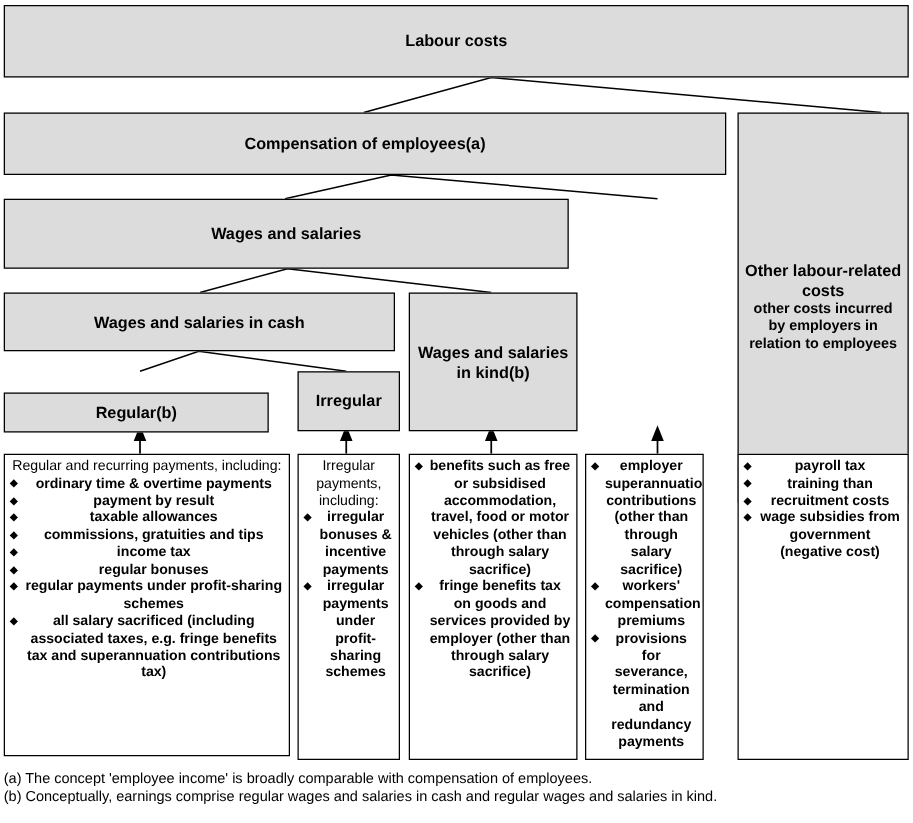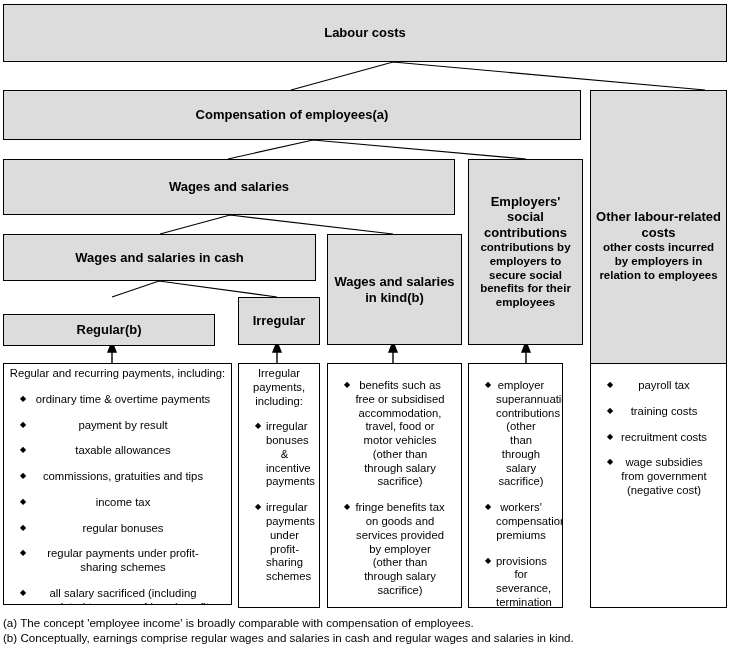--- a/index.html
+++ b/index.html
@@ -65,21 +65,22 @@
     margin: 0 0 0 0;
   }
   ul.bullets {
     list-style: none;
     margin: 0;
     padding: 0;
   }
   ul.bullets > li {
     position: relative;
     padding-left: 11px;
-    margin: 12px;
+    margin: 0;
+    font-weight: bold;
   }
   ul.bullets > li::before {
     content: "\25C6";
     position: absolute;
     left: 0;
     top: 0;
     font-size: 8px;
     line-height: 1.55;
   }
   .footnotes {
@@ -131,24 +132,20 @@
 
   <div class="node" style="left:590px; top:90px; width:137px; height:312px;">
     <span>Other labour-related costs</span>
     <span class="sub">other costs incurred by employers in relation to employees</span>
   </div>
 
   <div class="node" style="left:3px; top:159px; width:452px; height:56px;">
     <span>Wages and salaries</span>
   </div>
 
-  <div class="node" style="left:468px; top:159px; width:115px; height:186px;">
-    <span>Employers' social contributions</span>
-    <span class="sub">contributions by employers to secure social benefits for their employees</span>
-  </div>
 
   <div class="node" style="left:3px; top:234px; width:313px; height:47px;">
     <span>Wages and salaries in cash</span>
   </div>
 
   <div class="node" style="left:327px; top:234px; width:135px; height:111px;">
     <span>Wages and salaries in kind(b)</span>
   </div>
 
   <div class="node" style="left:3px; top:314px; width:212px; height:32px;">
@@ -192,21 +189,21 @@
     <ul class="bullets">
       <li>employer superannuation contributions (other than through salary sacrifice)</li>
       <li>workers' compensation premiums</li>
       <li>provisions for severance, termination and redundancy payments</li>
     </ul>
   </div>
 
   <div class="leafbox" style="left:590px; top:363px; width:137px; height:245px;">
     <ul class="bullets">
       <li>payroll tax</li>
-      <li>training costs</li>
+      <li>training than</li>
       <li>recruitment costs</li>
       <li>wage subsidies from government (negative cost)</li>
     </ul>
   </div>
 
   <div class="footnotes" style="top:615px;">
     <div>(a) The concept 'employee income' is broadly comparable with compensation of employees.</div>
     <div>(b) Conceptually, earnings comprise regular wages and salaries in cash and regular wages and salaries in kind.</div>
   </div>
 

